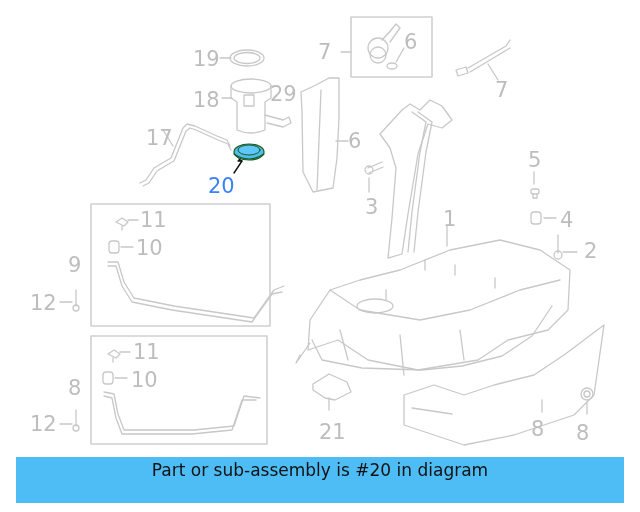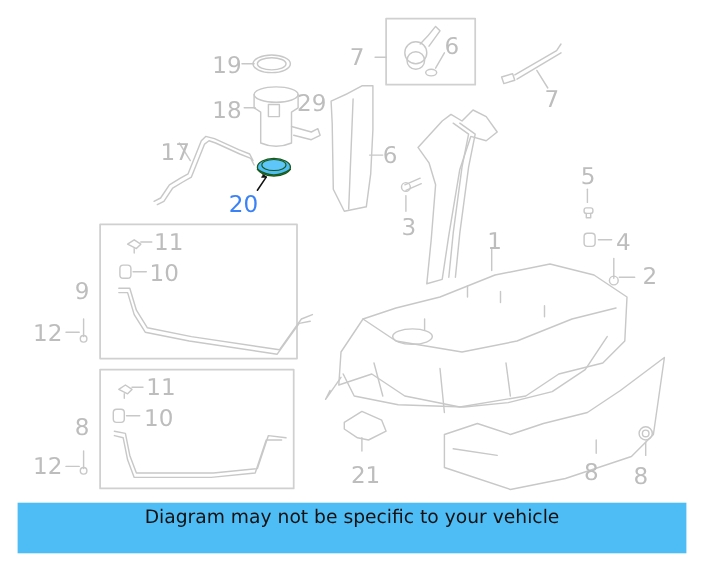--- a/index.html
+++ b/index.html
@@ -166,14 +166,14 @@
   <span class="lbl" style="left:404px;top:32px">6</span>
   <span class="lbl" style="left:146px;top:128px">17</span>
   <span class="lbl" style="left:193px;top:90px">18</span>
   <span class="lbl" style="left:193px;top:49px">19</span>
   <span class="lbl hl" style="left:208px;top:176px">20</span>
   <span class="lbl" style="left:319px;top:422px">21</span>
   <span class="lbl" style="left:270px;top:84px">29</span>
 </div>
 
 <div id="banner">
-  <div>Diagram may not be specific to your vehicle</div>
+  <div>Part or sub-assembly is #20 in diagram</div>
 </div>
 
 </body></html>

